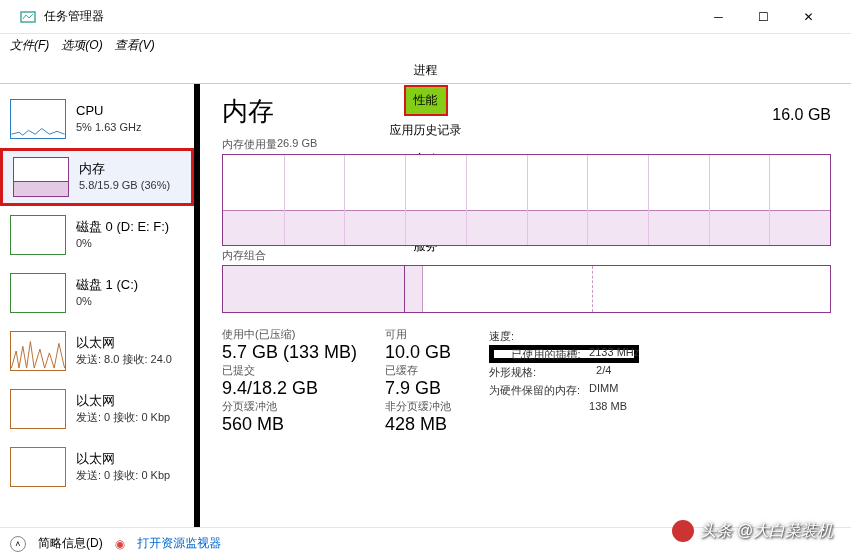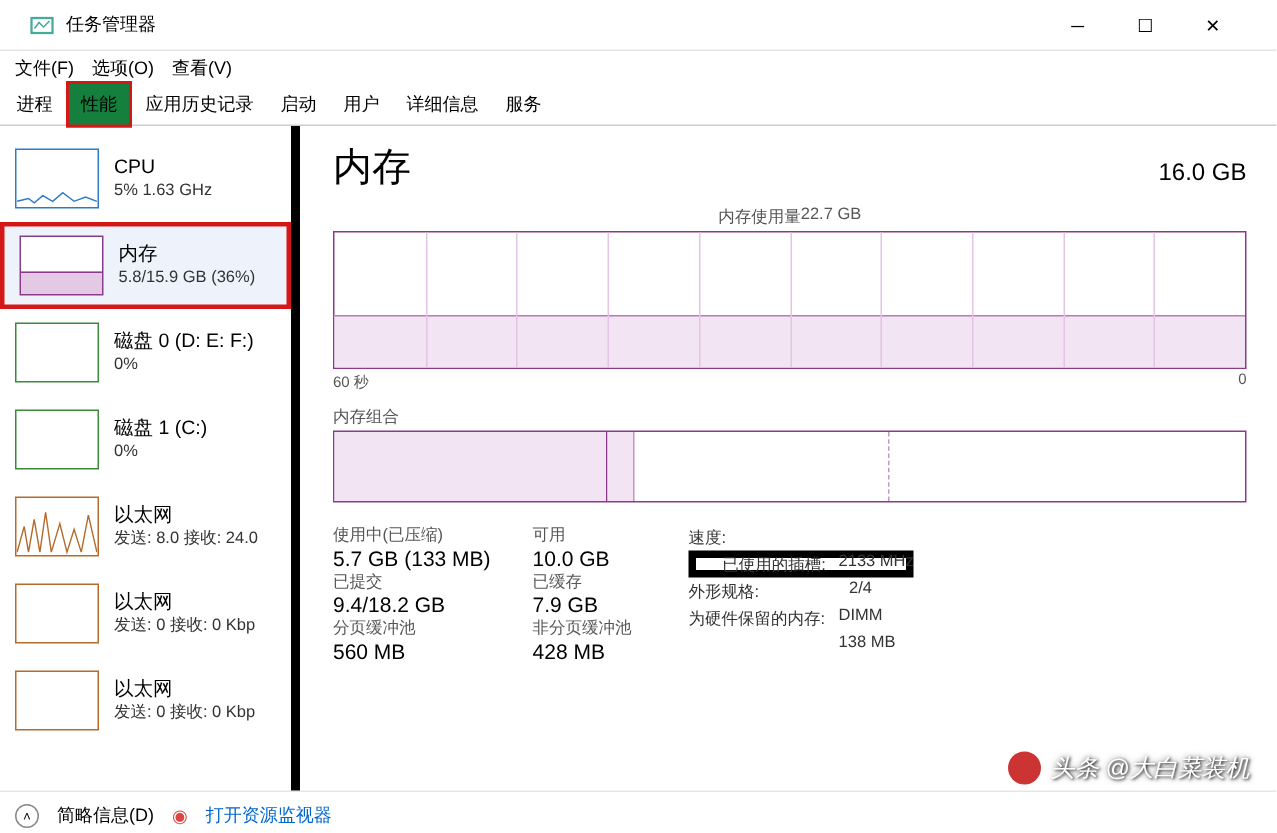--- a/index.html
+++ b/index.html
@@ -2,25 +2,25 @@
 <html><head>
 <meta charset="utf-8">
 <style>
 * { margin: 0; padding: 0; box-sizing: border-box; font-family: "Microsoft YaHei", "Segoe UI", sans-serif; }
 body { width: 851px; height: 555px; background: #fff; position: relative; overflow: hidden; }
 .titlebar { height: 34px; display: flex; align-items: center; padding: 0 20px; border-bottom: 1px solid #e5e5e5; }
 .titlebar .icon { width: 16px; height: 16px; margin-right: 8px; }
 .titlebar .title { font-size: 12px; flex: 1; }
 .win-controls { display: flex; }
 .win-controls div { width: 45px; height: 28px; display: flex; align-items: center; justify-content: center; font-size: 12px; }
-.menubar { height: 22px; display: flex; align-items: center; padding: 0 6px; font-size: 12px; gap: 4px; }
+.menubar { height: 22px; display: flex; align-items: center; padding: 0 6px; font-size: 12px; gap: 4px; font-style: italic; }
 .menubar span { padding: 2px 4px; }
-.tabbar { height: 28px; display: flex; align-items: center; padding: 0 2px; font-size: 12px; border-bottom: 1px solid #ccc; }
+.tabbar { height: 28px; display: flex; align-items: center; padding: 0 2px; font-size: 12px; border-bottom: 1px solid #ccc; flex-direction: column; }
 .tabbar .tab { padding: 5px 8px; border: 1px solid transparent; }
-.tabbar .tab.active { border: 2px solid #d41818; background: #15803d; }
+.tabbar .tab.active { border: 2px solid #d41818; background: #84cc16; }
 .main { display: flex; height: calc(100% - 30px - 22px - 28px - 32px); }
 .sidebar { width: 200px; border-right: 6px solid #000000; overflow: hidden; padding: 6px 0; }
 .side-item { display: flex; align-items: center; padding: 6px 10px; gap: 10px; height: 58px; }
 .side-item.selected { background: #eef3fb; border: 3px solid #d41818; }
 .thumb { width: 56px; height: 40px; border: 1px solid #999; background: #fff; position: relative; overflow: hidden; flex-shrink: 0; }
 .thumb.cpu { border-color: #2a7dc4; }
 .thumb.mem { border-color: #8a3a8a; }
 .thumb.mem::after { content: ""; position: absolute; bottom: 0; left: 0; right: 0; height: 38%; background: #e4c9e4; border-top: 1px solid #8a3a8a; }
 .thumb.disk { border-color: #3a8a3a; }
 .thumb.net { border-color: #b56b2a; }
@@ -38,30 +38,30 @@
 .usage-graph .gridline { position: absolute; top: 0; bottom: 0; width: 1px; background: #e4c4e4; }
 .axis { display: flex; justify-content: space-between; font-size: 10px; color: #555; margin-bottom: 8px; }
 .comp-label { font-size: 11px; color: #555; margin-bottom: 2px; }
 .comp-graph { height: 48px; border: 1px solid #8a3a8a; background: #fff; display: flex; margin-bottom: 14px; }
 .comp-graph .used { width: 30%; background: #f3e4f3; border-right: 1px solid #8a3a8a; }
 .comp-graph .mod { width: 3%; background: #f3e4f3; border-right: 1px solid #c49ac4; }
 .comp-graph .standby { width: 28%; border-right: 1px dashed #c49ac4; }
 .stats { display: flex; gap: 28px; }
 .stats-col { display: flex; flex-direction: column; }
 .stat .lbl { font-size: 11px; color: #555; }
-.stat .val { font-size: 14px; }
+.stat .val { font-size: 18px; }
 .info-col { font-size: 11px; margin-left: 10px; }
 .info-row { display: flex; height: 18px; align-items: center; }
 .info-row .k { width: 100px; color: #333; }
 .info-row .v { color: #333; margin-top: 32px; }
 .info-row.hl { border: 5px solid #000000; padding: 0 2px; text-align: center; }
 .statusbar { height: 32px; border-top: 1px solid #e5e5e5; display: flex; align-items: center; padding: 0 10px; font-size: 12px; gap: 12px; }
 .statusbar .link { color: #0066cc; }
 .circle { width: 16px; height: 16px; border: 1px solid #888; border-radius: 50%; display: inline-flex; align-items: center; justify-content: center; font-size: 9px; }
-.watermark { position: absolute; bottom: 32px; right: 18px; font-size: 16px; color: #fff; text-shadow: 0 0 4px rgba(0,0,0,0.6), 1px 1px 2px rgba(0,0,0,0.8); display: flex; align-items: center; gap: 6px; font-style: italic; }
+.watermark { position: absolute; bottom: 13px; right: 18px; font-size: 16px; color: #fff; text-shadow: 0 0 4px rgba(0,0,0,0.6), 1px 1px 2px rgba(0,0,0,0.8); display: flex; align-items: center; gap: 6px; font-style: italic; }
 .watermark .av { width: 22px; height: 22px; border-radius: 50%; background: #c33; display: inline-block; }
 svg.spark { width: 100%; height: 100%; }
 </style>
 </head>
 <body>
 
 <div class="titlebar">
   <svg class="icon" viewBox="0 0 16 16">
       <rect x="1" y="3" width="14" height="10" fill="none" stroke="#4a9" stroke-width="1.5"></rect>
       <path d="M3 10 L6 6 L9 9 L13 5" stroke="#4a9" fill="none"></path>
@@ -145,41 +145,37 @@
           <div class="sub">发送: 0 接收: 0 Kbp</div>
         </div>
     </div>
   </div>
 
   <div class="content">
     <div class="header">
       <h1>内存</h1>
       <span class="total">16.0 GB</span>
     </div>
-    <div style="display:flex;justify-content:center">
+    <div style="display:flex;justify-content:flex-start">
         <span class="label">内存使用量</span>
-        <span class="label">22.7 GB</span>
+        <span class="label">26.9 GB</span>
       </div>
     <div class="usage-graph">
       <div class="grid">
           <div class="gridline" style="left:10%"></div>
           <div class="gridline" style="left:20%"></div>
           <div class="gridline" style="left:30%"></div>
           <div class="gridline" style="left:40%"></div>
           <div class="gridline" style="left:50%"></div>
           <div class="gridline" style="left:60%"></div>
           <div class="gridline" style="left:70%"></div>
           <div class="gridline" style="left:80%"></div>
           <div class="gridline" style="left:90%"></div>
         </div>
     </div>
-    <div class="axis">
-        <span>60 秒</span>
-        <span>0</span>
-      </div>
     <div class="comp-label">内存组合</div>
     <div class="comp-graph">
       <div class="used"></div>
         <div class="mod"></div>
         <div class="standby"></div>
     </div>
 
     <div class="stats">
       <div class="stats-col">
         <div class="stat">

